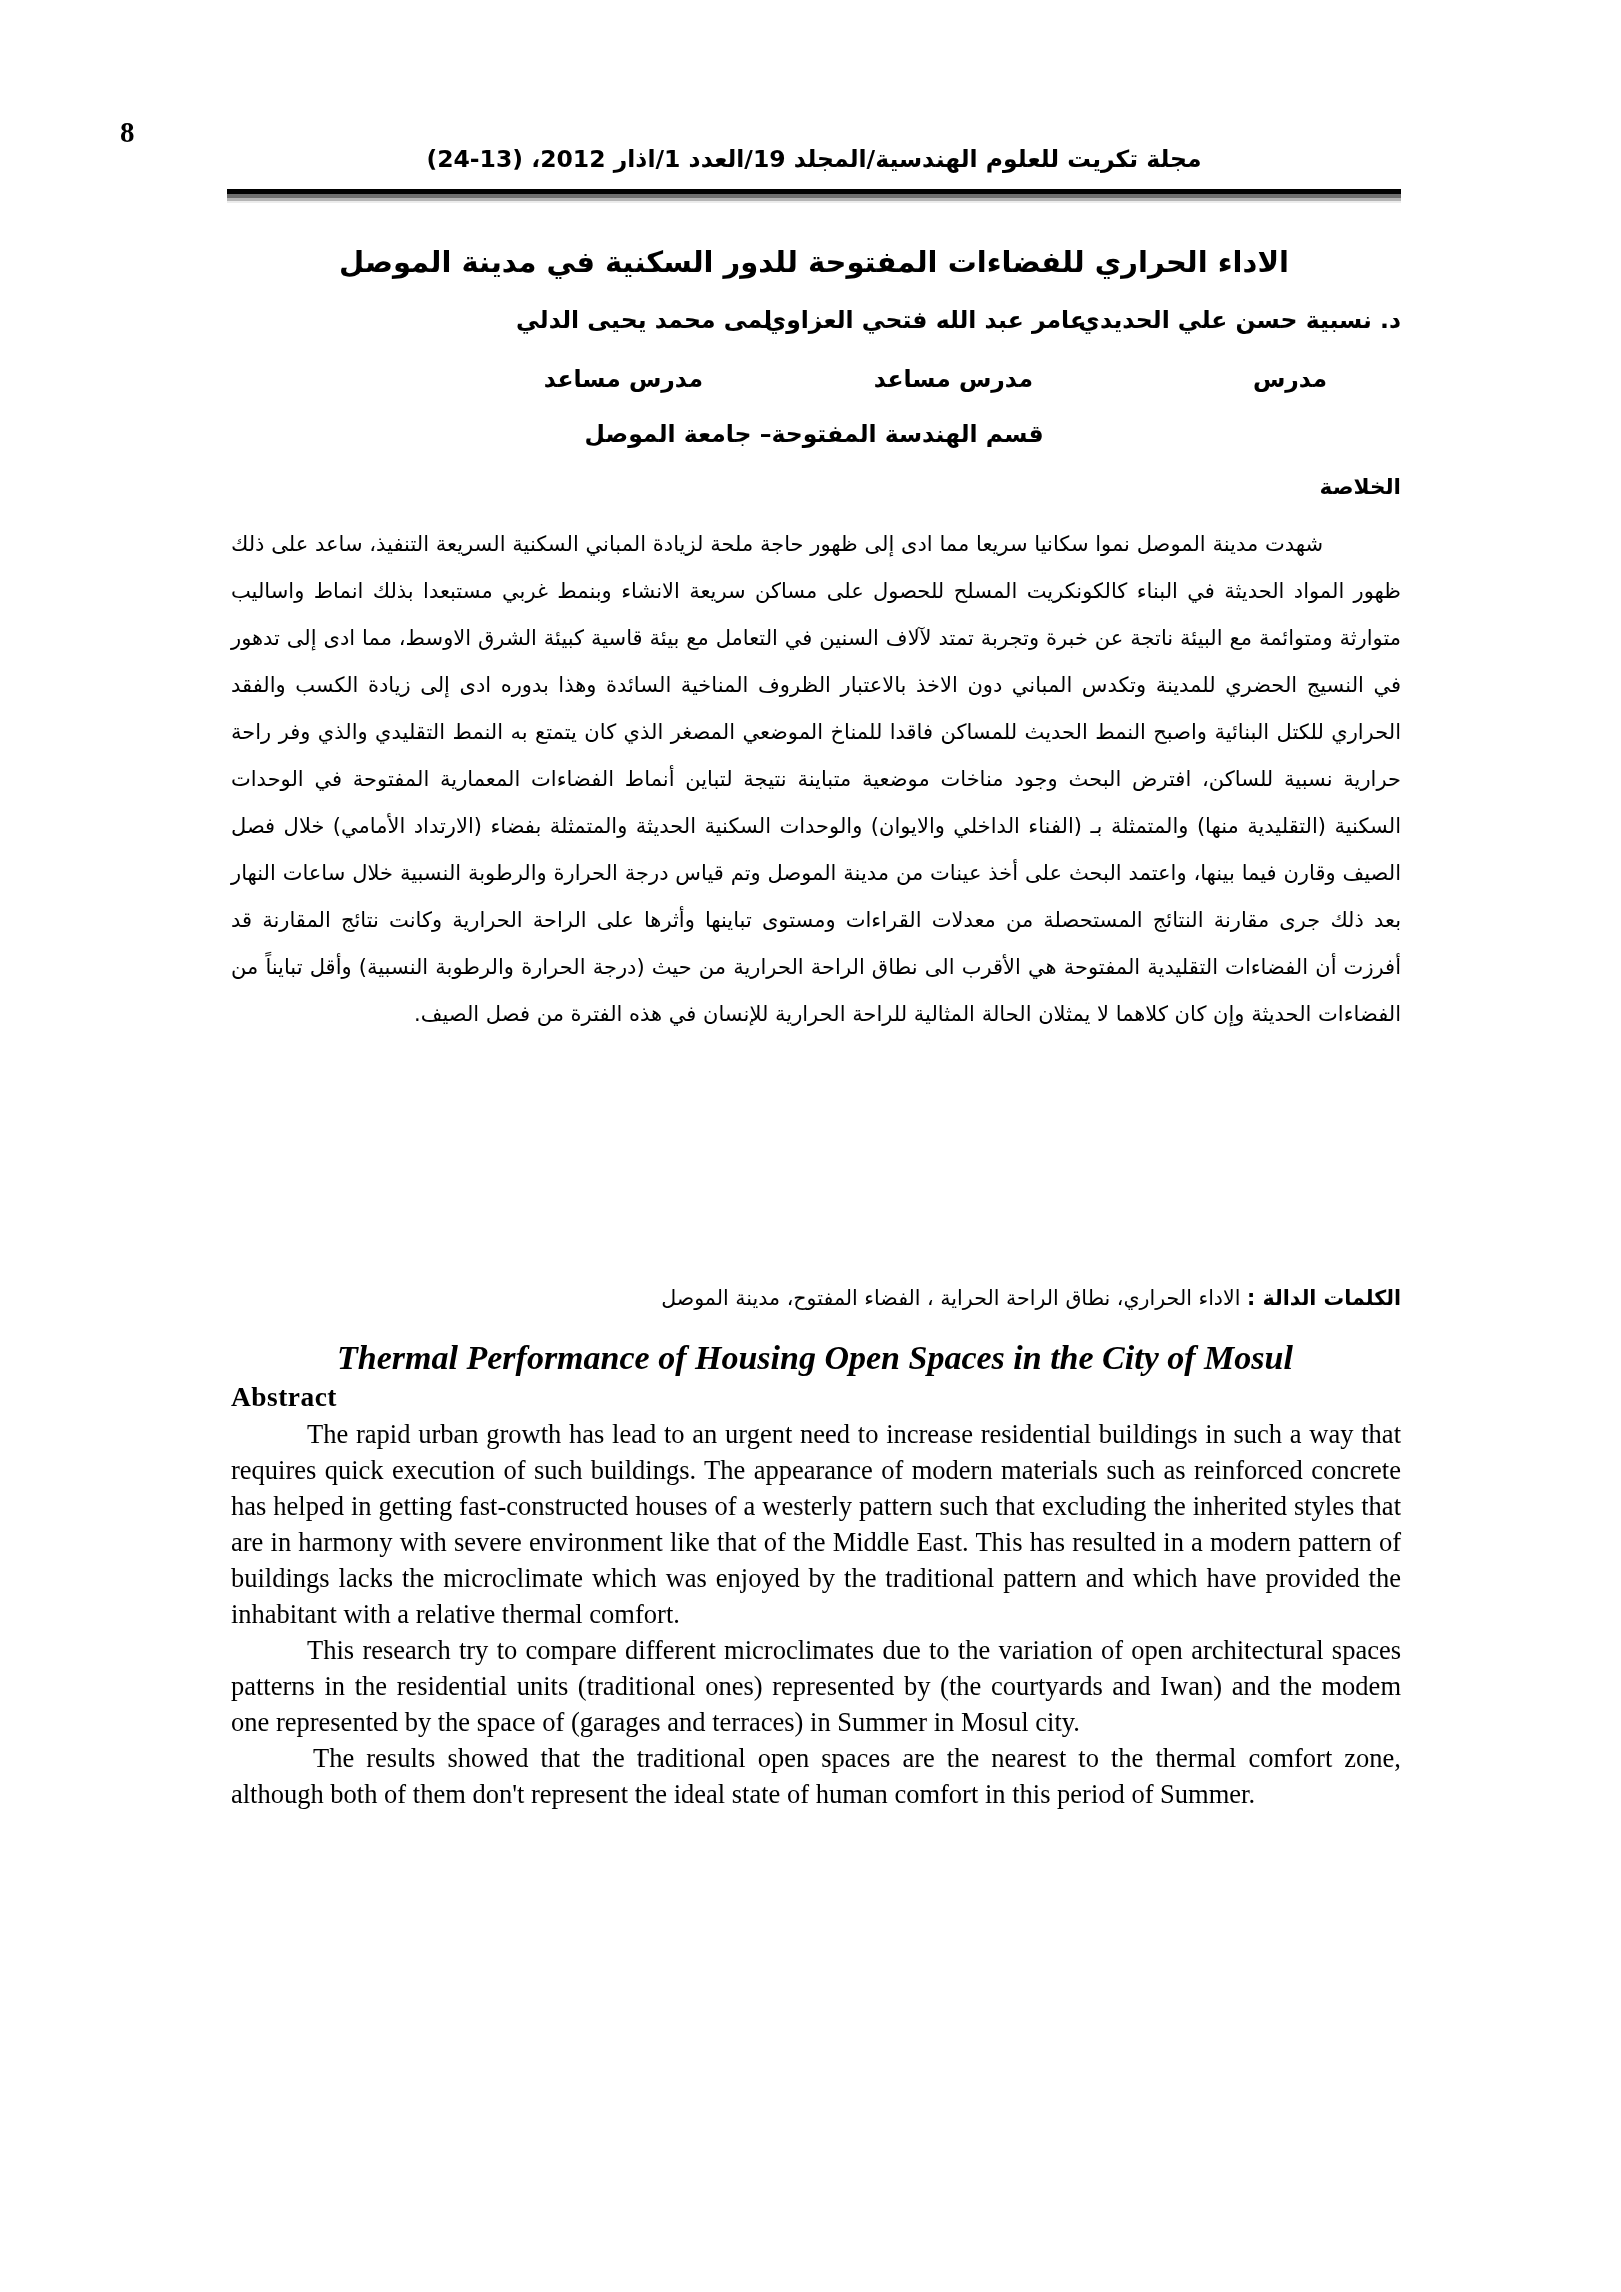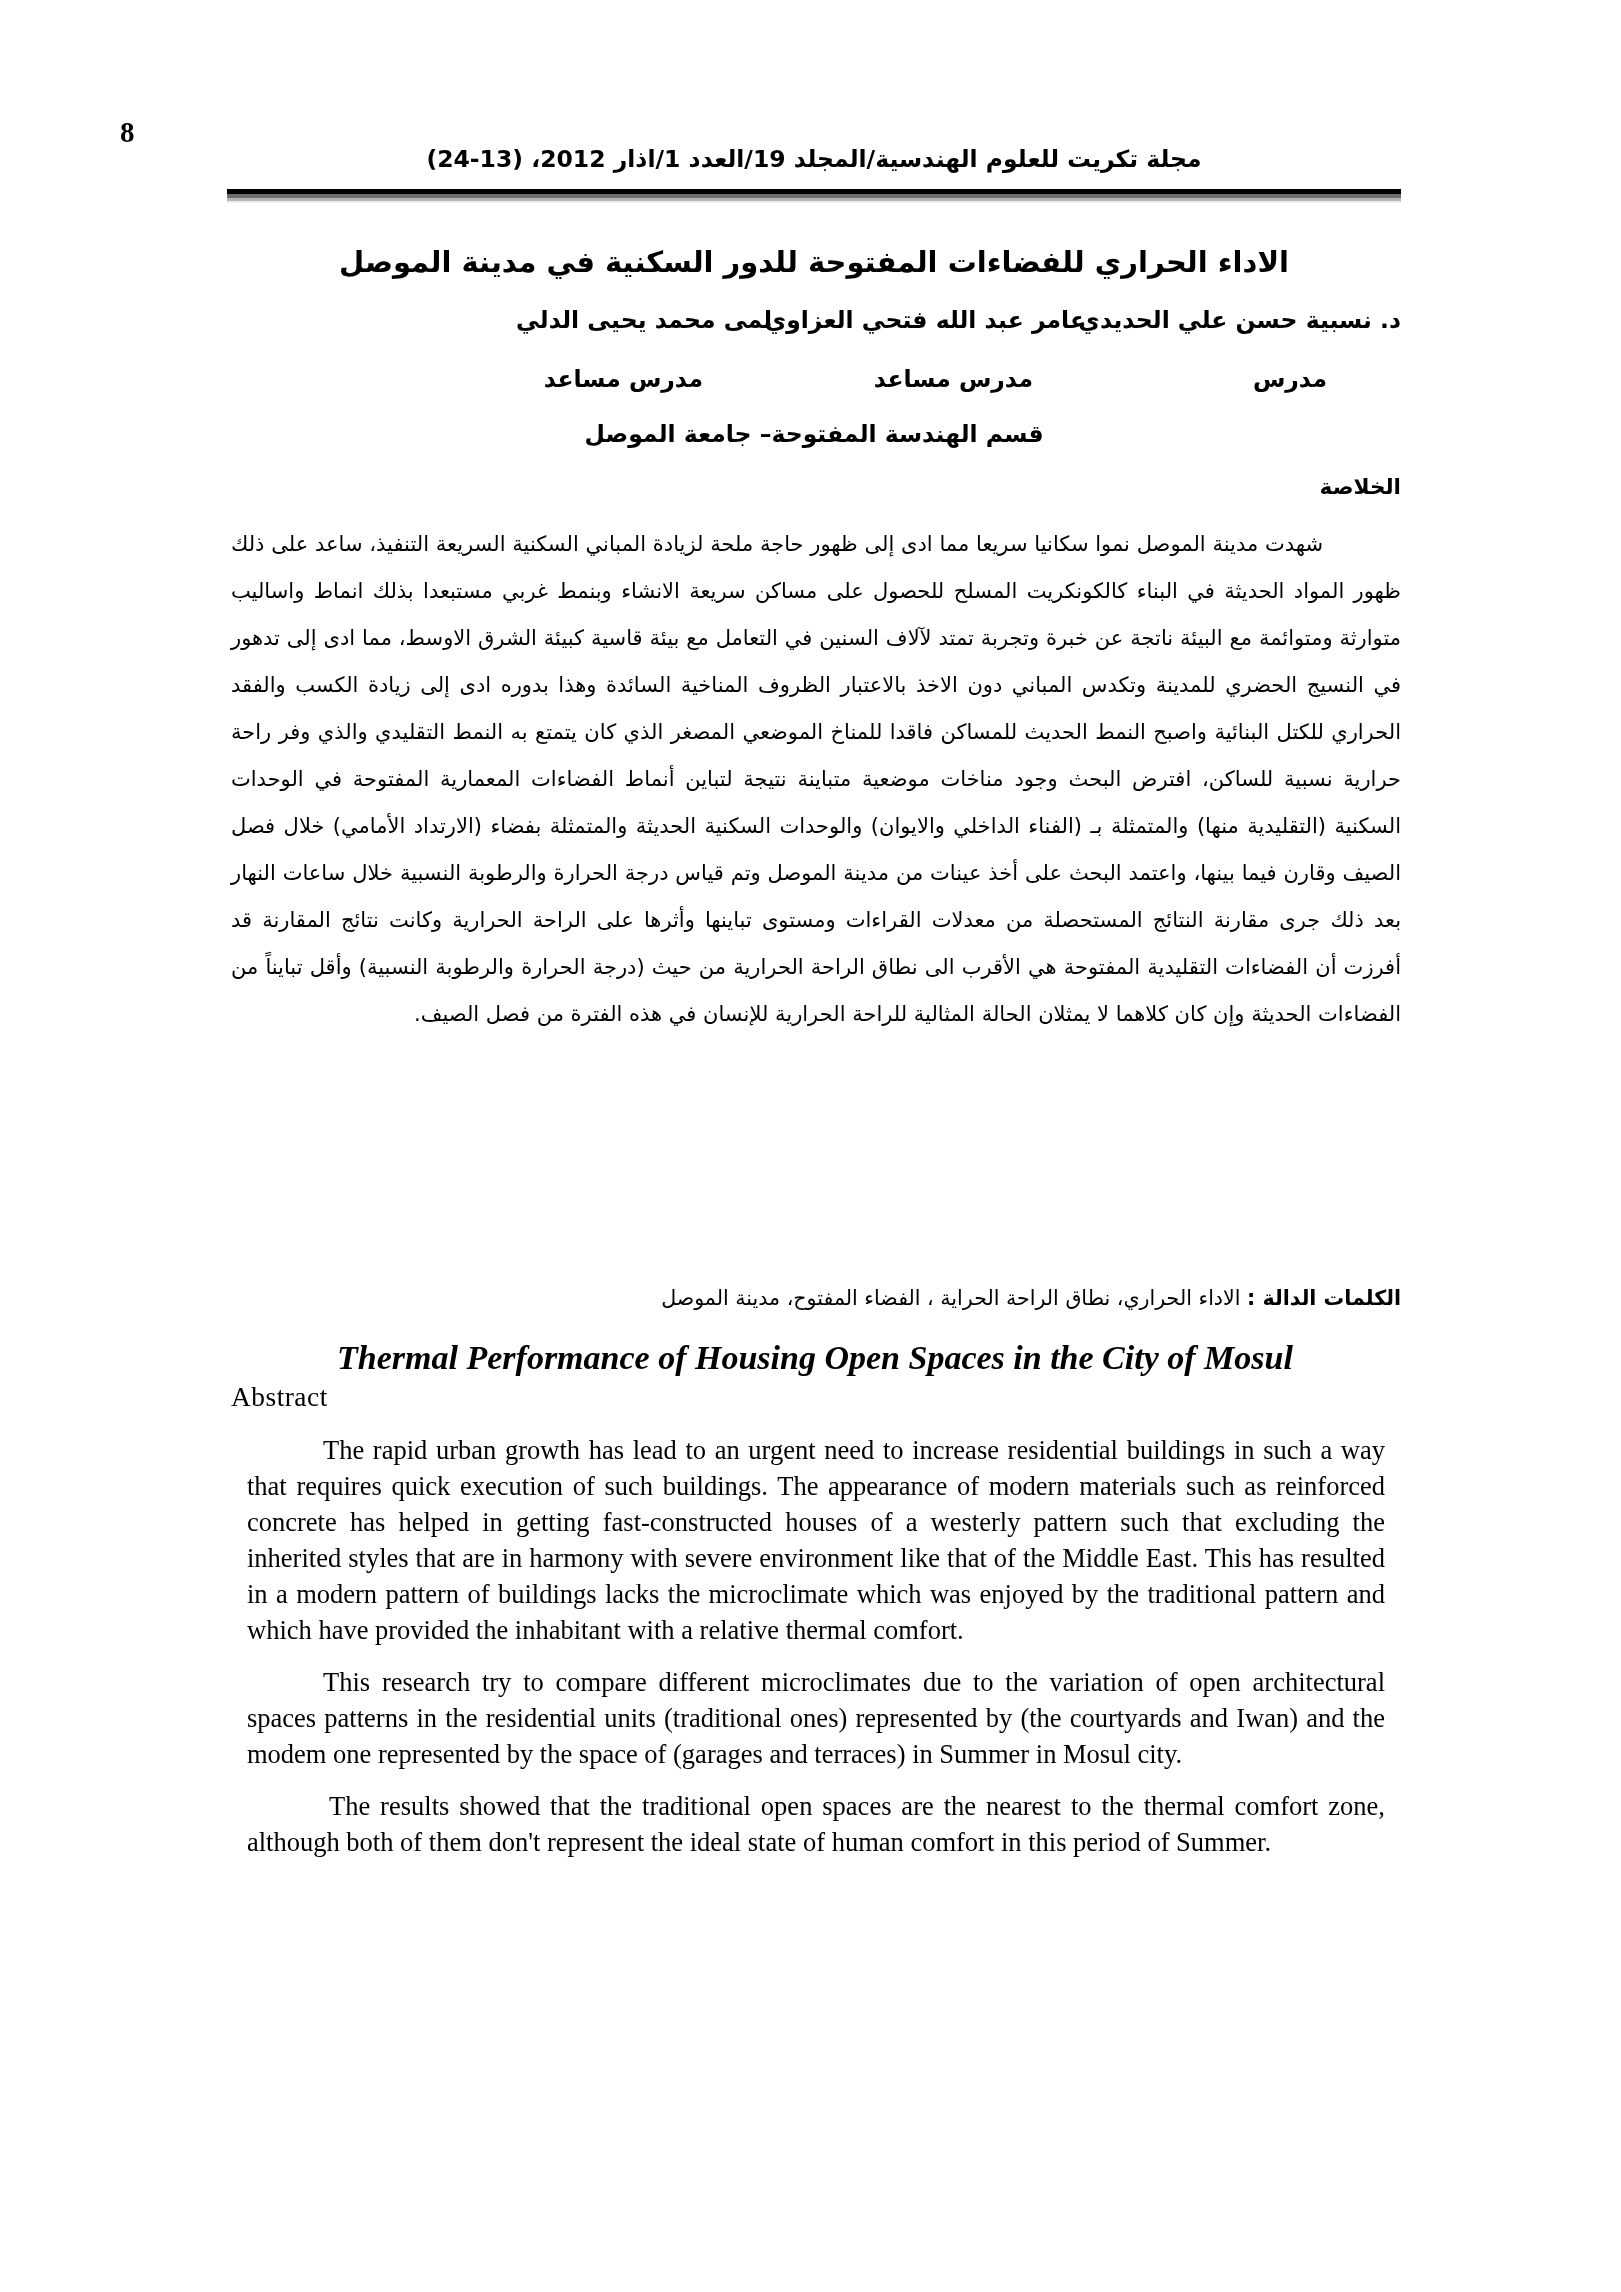--- a/index.html
+++ b/index.html
@@ -17,23 +17,23 @@
   .authors-row span { position: absolute; top: 0; white-space: nowrap; }
   .ranks-row { position: absolute; left: 227px; width: 1174px; top: 365px; font-weight: bold; font-size: 23.5px; height: 39px; }
   .ranks-row span { position: absolute; top: 0; white-space: nowrap; }
   .dept { position: absolute; left: 227px; width: 1174px; top: 420px; text-align: center; font-weight: bold; font-size: 23.5px; }
   .abstract-ar-heading { position: absolute; right: 220px; top: 474px; font-weight: bold; font-size: 21.6px; }
   .abstract-ar-body { position: absolute; left: 231px; width: 1170px; top: 521px; font-size: 21px; line-height: 47px; text-align: justify; text-align-last: right; }
   .abstract-ar-body .p { text-indent: 78px; margin: 0; }
   .kw-ar { position: absolute; right: 220px; top: 1286px; font-size: 20.6px; white-space: nowrap; margin-left: 24px; }
   .kw-ar b { font-weight: bold; }
   .title-en { position: absolute; left: 227px; width: 1176px; top: 1339px; text-align: center; font-family: "Liberation Serif", serif; font-style: italic; font-weight: bold; font-size: 34px; }
-  .abstract-en-heading { position: absolute; left: 231px; top: 1382px; font-family: "Liberation Serif", serif; font-weight: normal; font-size: 27.4px; letter-spacing: 0.5px; }
+  .abstract-en-heading { position: absolute; left: 231px; top: 1382px; font-family: "Liberation Serif", serif; font-weight: bold; font-size: 27.4px; letter-spacing: 0.5px; }
   .abstract-en-body { position: absolute; left: 231px; width: 1170px; top: 1416px; font-family: "Liberation Serif", serif; font-size: 26.5px; line-height: 36px; text-align: justify; }
-  .abstract-en-body p { margin: 16px; text-indent: 76px; }
+  .abstract-en-body p { margin: 0; text-indent: 76px; }
   .abstract-en-body p.last-para { text-indent: 82px; }
   .kw-en { font-family: "Liberation Serif", serif; font-size: 26.5px; }
   .kw-en b { font-weight: bold; }
 </style>
 </head>
 <body>
 
 <div class="page-number">8</div>
 
 <div class="journal-header">مجلة تكريت للعلوم الهندسية/المجلد 19/العدد 1/اذار 2012، (13-24)</div>

